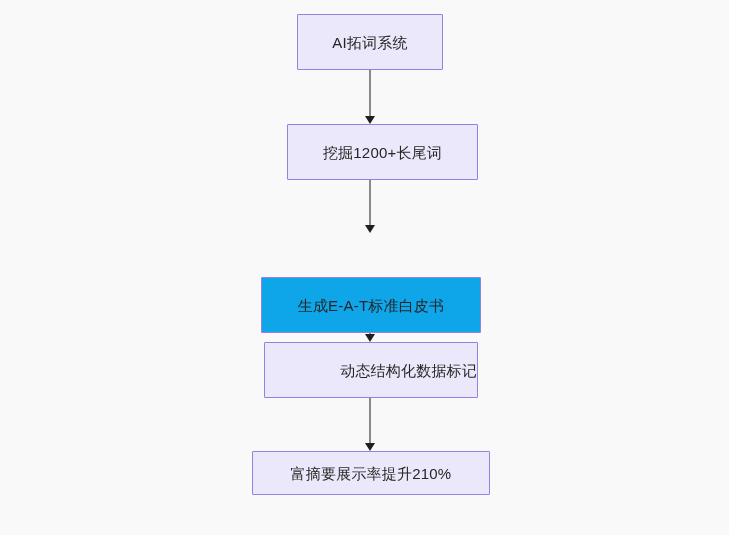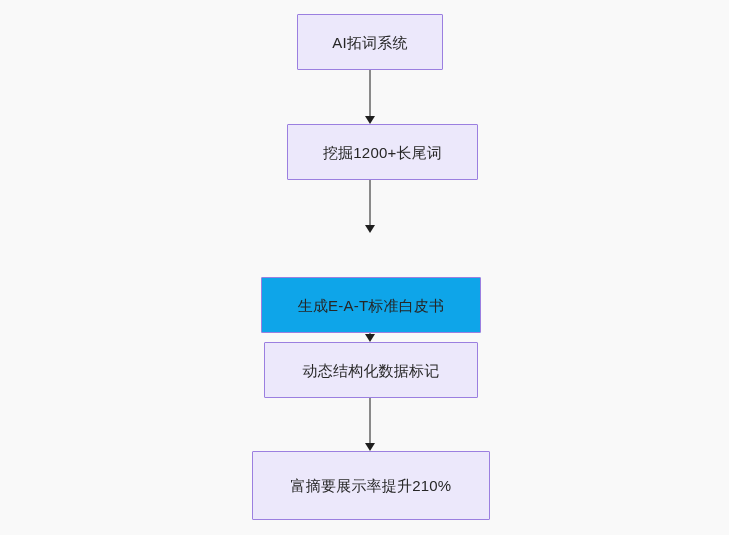--- a/index.html
+++ b/index.html
@@ -81,20 +81,20 @@
 
   <div class="node" style="left: 297px; top: 14px; width: 146px; height: 56px; background: rgb(236, 232, 251); border-color: rgb(155, 127, 224); color: rgb(38, 38, 38);">
     <span class="node-label">AI拓词系统</span>
   </div>
   <div class="node" style="left: 287px; top: 124px; width: 191px; height: 56px; background: rgb(236, 232, 251); border-color: rgb(155, 127, 224); color: rgb(38, 38, 38);">
     <span class="node-label">挖掘1200+长尾词</span>
   </div>
   <div class="node" style="left: 261px; top: 233px; width: 220px; height: 56px; background: #0ea5e9; border-color: rgb(155, 127, 224); color: rgb(38, 38, 38); margin-top: 44px;">
     <span class="node-label">生成E-A-T标准白皮书</span>
   </div>
-  <div class="node" style="left: 264px; top: 342px; width: 214px; height: 56px; background: rgb(236, 232, 251); border-color: rgb(155, 127, 224); color: rgb(38, 38, 38);">
+  <div class="node" style="left: 264px; top: 342px; width: 214px; height: 56px; background: rgb(236, 232, 251); border-color: rgb(155, 127, 224); color: rgb(38, 38, 38); justify-content: flex-end;">
     <span class="node-label">动态结构化数据标记</span>
   </div>
-  <div class="node" style="left: 252px; top: 451px; width: 238px; height: 69px; background: rgb(236, 232, 251); border-color: rgb(155, 127, 224); color: rgb(38, 38, 38);">
+  <div class="node" style="left: 252px; top: 451px; width: 238px; height: 44px; background: rgb(236, 232, 251); border-color: rgb(155, 127, 224); color: rgb(38, 38, 38);">
     <span class="node-label">富摘要展示率提升210%</span>
   </div>
 
 </div>
 
 </body></html>

